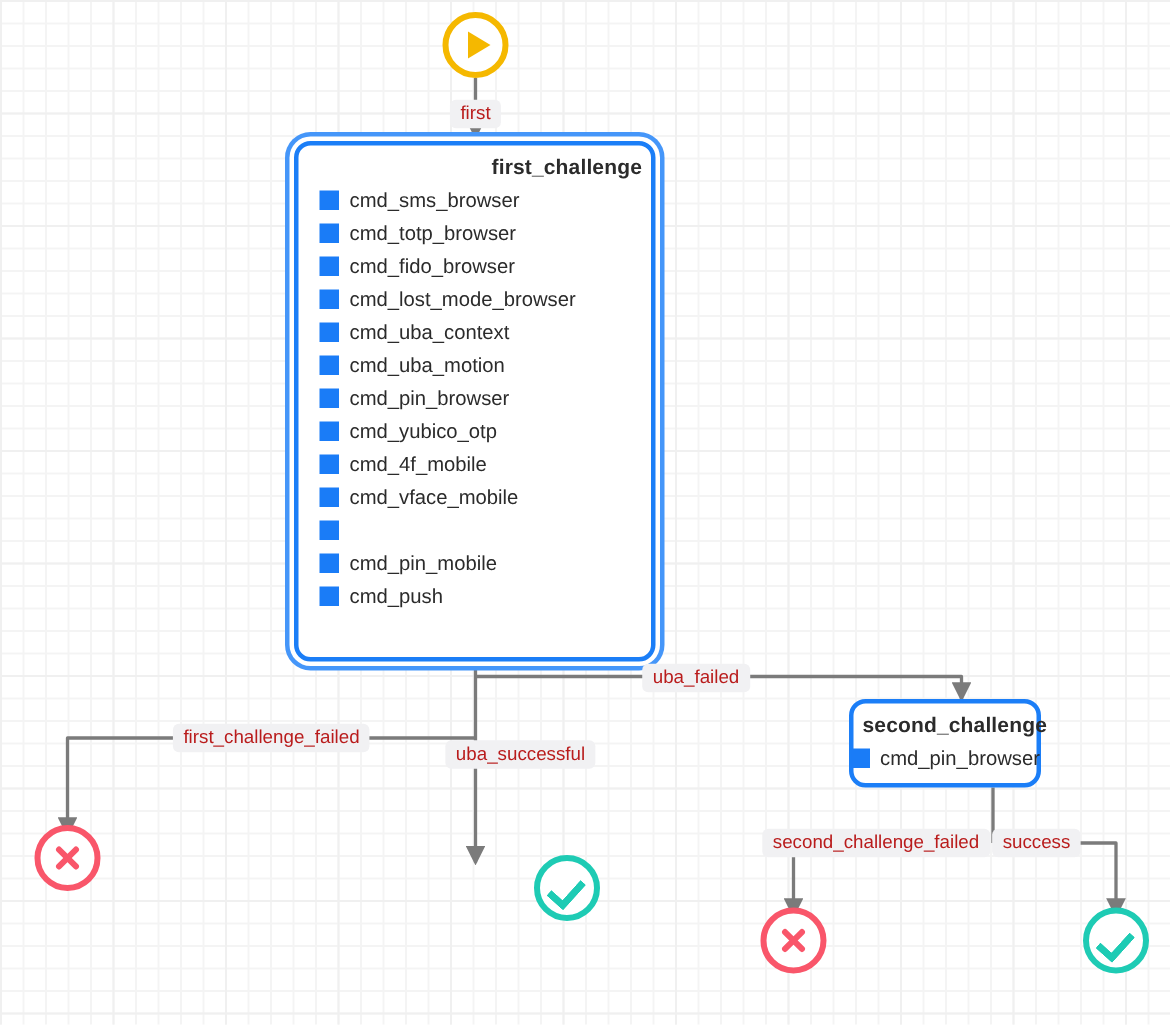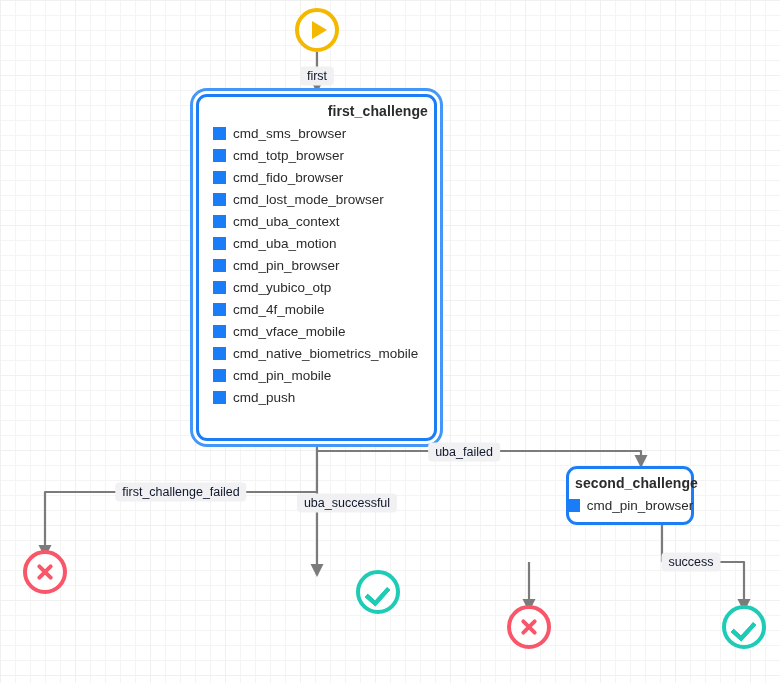--- a/index.html
+++ b/index.html
@@ -103,21 +103,21 @@
     width:13px;height:13px;
     background:#1a7cf7;
     flex:0 0 13px;
     margin-right:7px;
   }
 
   
   .edge-label{
     position:absolute;
     background:#f1f1f3;
-    color:#0f172a;
+    color:#b91c1c;
     font-size:12.5px;
     line-height:19px;
     height:19px;
     padding:0 7px;
     border-radius:4px;
     white-space:nowrap;
     transform:translate(-50%,-50%);
   }
 </style>
 </head>
@@ -191,21 +191,20 @@
       <li class="node-item">
         <span class="sw"></span>
         <span>cmd_4f_mobile</span>
       </li>
       <li class="node-item">
         <span class="sw"></span>
         <span>cmd_vface_mobile</span>
       </li>
       <li class="node-item">
         <span class="sw"></span>
-        <span>cmd_native_biometrics_mobile</span>
       </li>
       <li class="node-item">
         <span class="sw"></span>
         <span>cmd_pin_mobile</span>
       </li>
       <li class="node-item">
         <span class="sw"></span>
         <span>cmd_push</span>
       </li>
     </ul>
@@ -238,16 +237,17 @@
   </div>
 
   <div class="edge-label" style="left:317px;top:76px;">first</div>
 
   <div class="edge-label" style="left:464px;top:452px;">uba_failed</div>
 
   <div class="edge-label" style="left:181px;top:492px;">first_challenge_failed</div>
 
   <div class="edge-label" style="left:347px;top:503px;">uba_successful</div>
 
+  <div class="edge-label" style="left:584px;top:562px;">second_challenge_failed</div>
 
   <div class="edge-label" style="left:691px;top:562px;">success</div>
 
 </div>
 
 </body></html>

